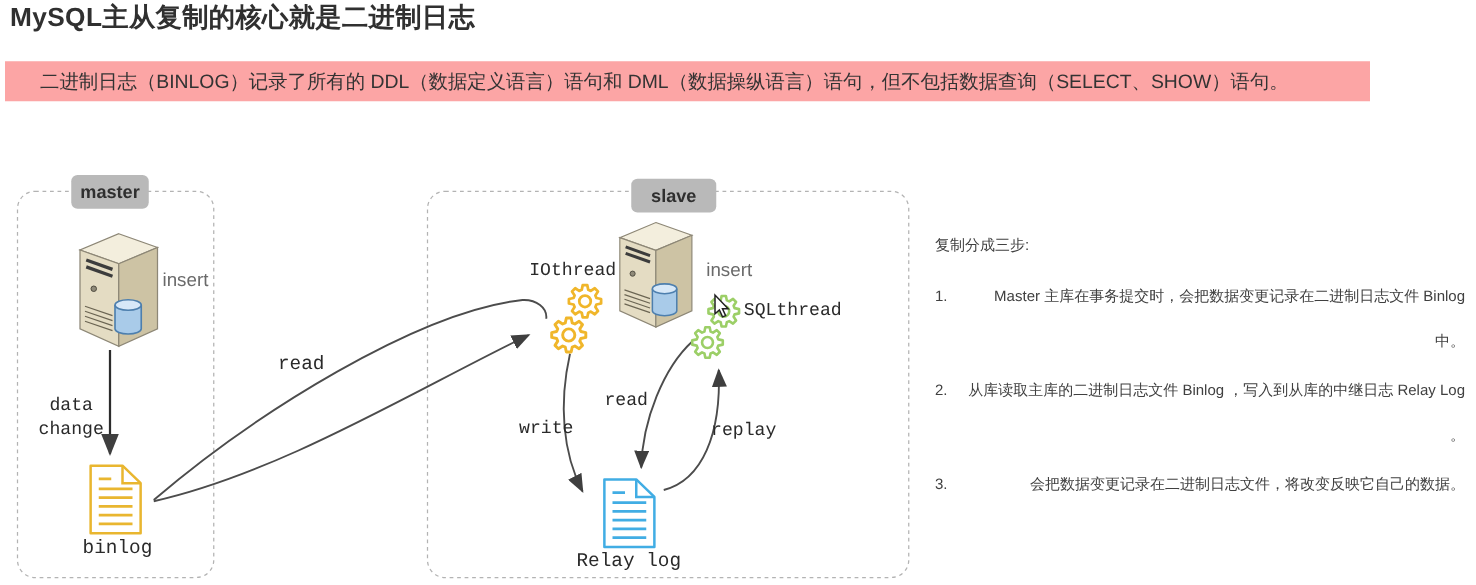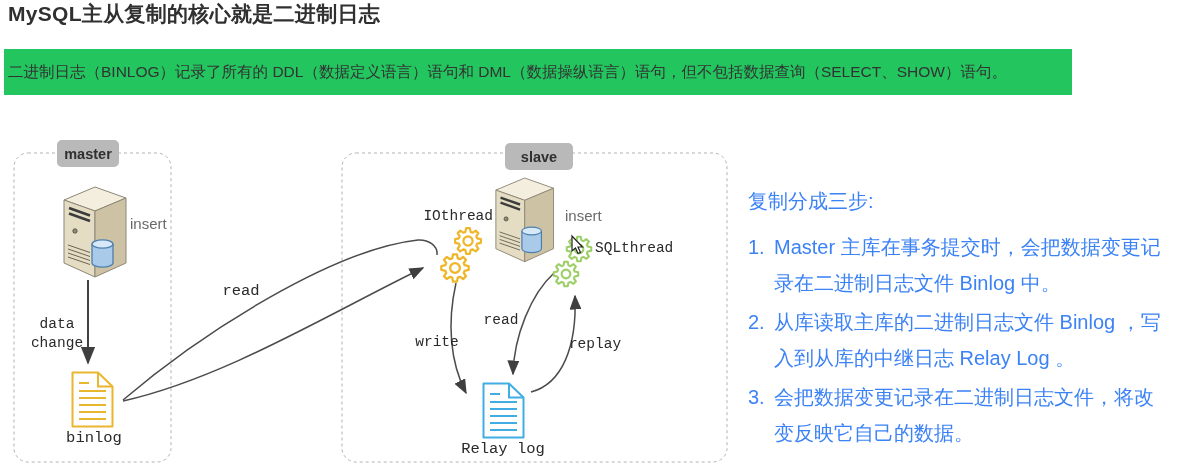--- a/index.html
+++ b/index.html
@@ -1,31 +1,31 @@
 <!DOCTYPE html>
 <html><head>
 <meta charset="utf-8">
 <style>
   html,body{margin:0;padding:0;background:#fff;}
   .stage{position:relative;width:1181px;height:468px;background:#fff;overflow:hidden;
          font-family:"Liberation Sans",sans-serif;}
   .title{position:absolute;left:8px;top:0px;font-size:21px;font-weight:600;color:#303030;
          letter-spacing:.3px;margin:0;}
-  .callout{position:absolute;left:4px;top:49px;width:1064px;height:46px;background:#22c55e;
-           display:flex;align-items:center;padding-left:4px;font-size:15.5px;color:#333;}
+  .callout{position:absolute;left:4px;top:49px;width:1064px;height:32px;background:#fca5a5;
+           display:flex;align-items:center;padding-left:28px;font-size:15.5px;color:#333;}
   .diagram{position:absolute;left:0;top:130px;}
   .mono{font-family:"Liberation Mono","DejaVu Sans Mono",monospace;fill:#2a2a2a;font-size:14.5px;}
   .mono-big{font-family:"Liberation Mono","DejaVu Sans Mono",monospace;fill:#2a2a2a;font-size:15.5px;}
   .sanslab{font-family:"Liberation Sans",sans-serif;fill:#6a6a6a;font-size:15px;}
   .tabtxt{font-family:"Liberation Sans",sans-serif;fill:#2f2f2f;font-size:14.5px;font-weight:600;}
-  .steps{position:absolute;left:748px;top:188px;width:424px;color:#3b82f6;font-size:20px;}
+  .steps{position:absolute;left:748px;top:188px;width:424px;color:#404040;font-size:12px;}
   .steps-intro{margin-bottom:14px;}
   .step{display:flex;line-height:36px;margin-bottom:3px;}
   .step .num{flex:none;width:26px;}
-  .step .txt{flex:1;}
+  .step .txt{flex:1;text-align:right;}
 </style>
 </head>
 <body>
 
 <div class="stage">
 
   <h1 class="title">MySQL主从复制的核心就是二进制日志</h1>
 
   <div class="callout">
     <span>二进制日志（BINLOG）记录了所有的 DDL（数据定义语言）语句和 DML（数据操纵语言）语句，但不包括数据查询（SELECT、SHOW）语句。</span>

